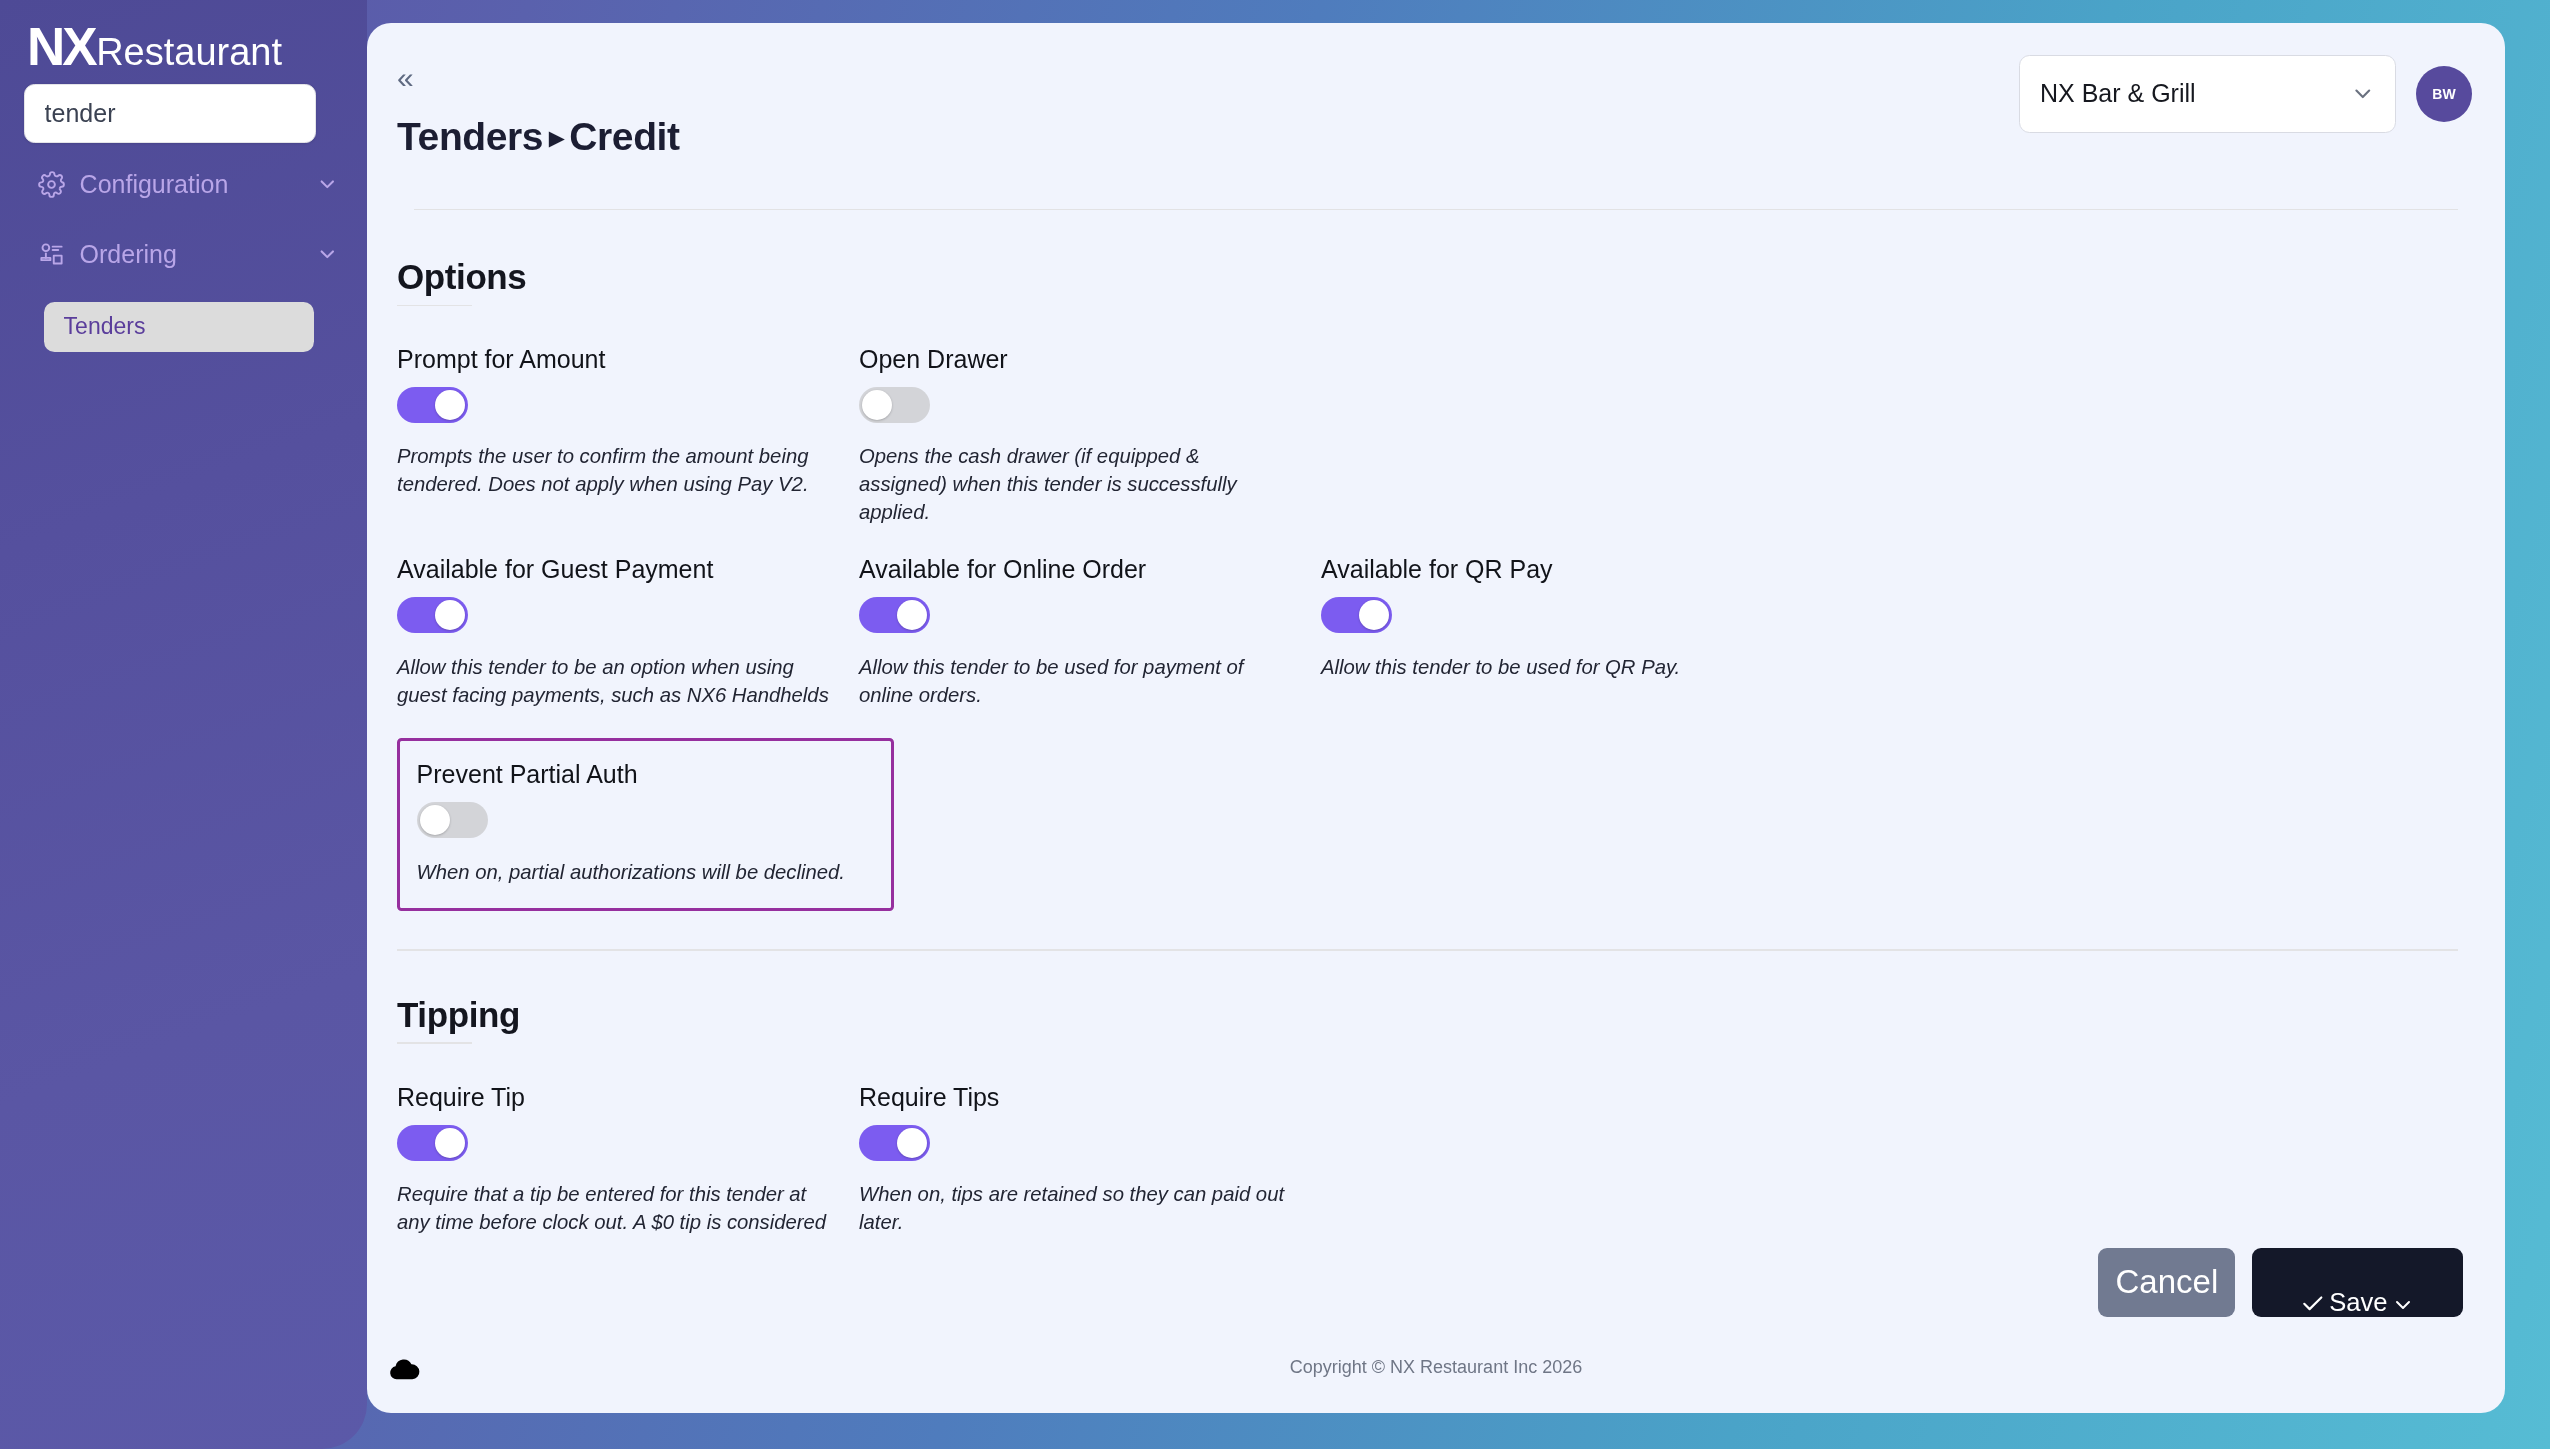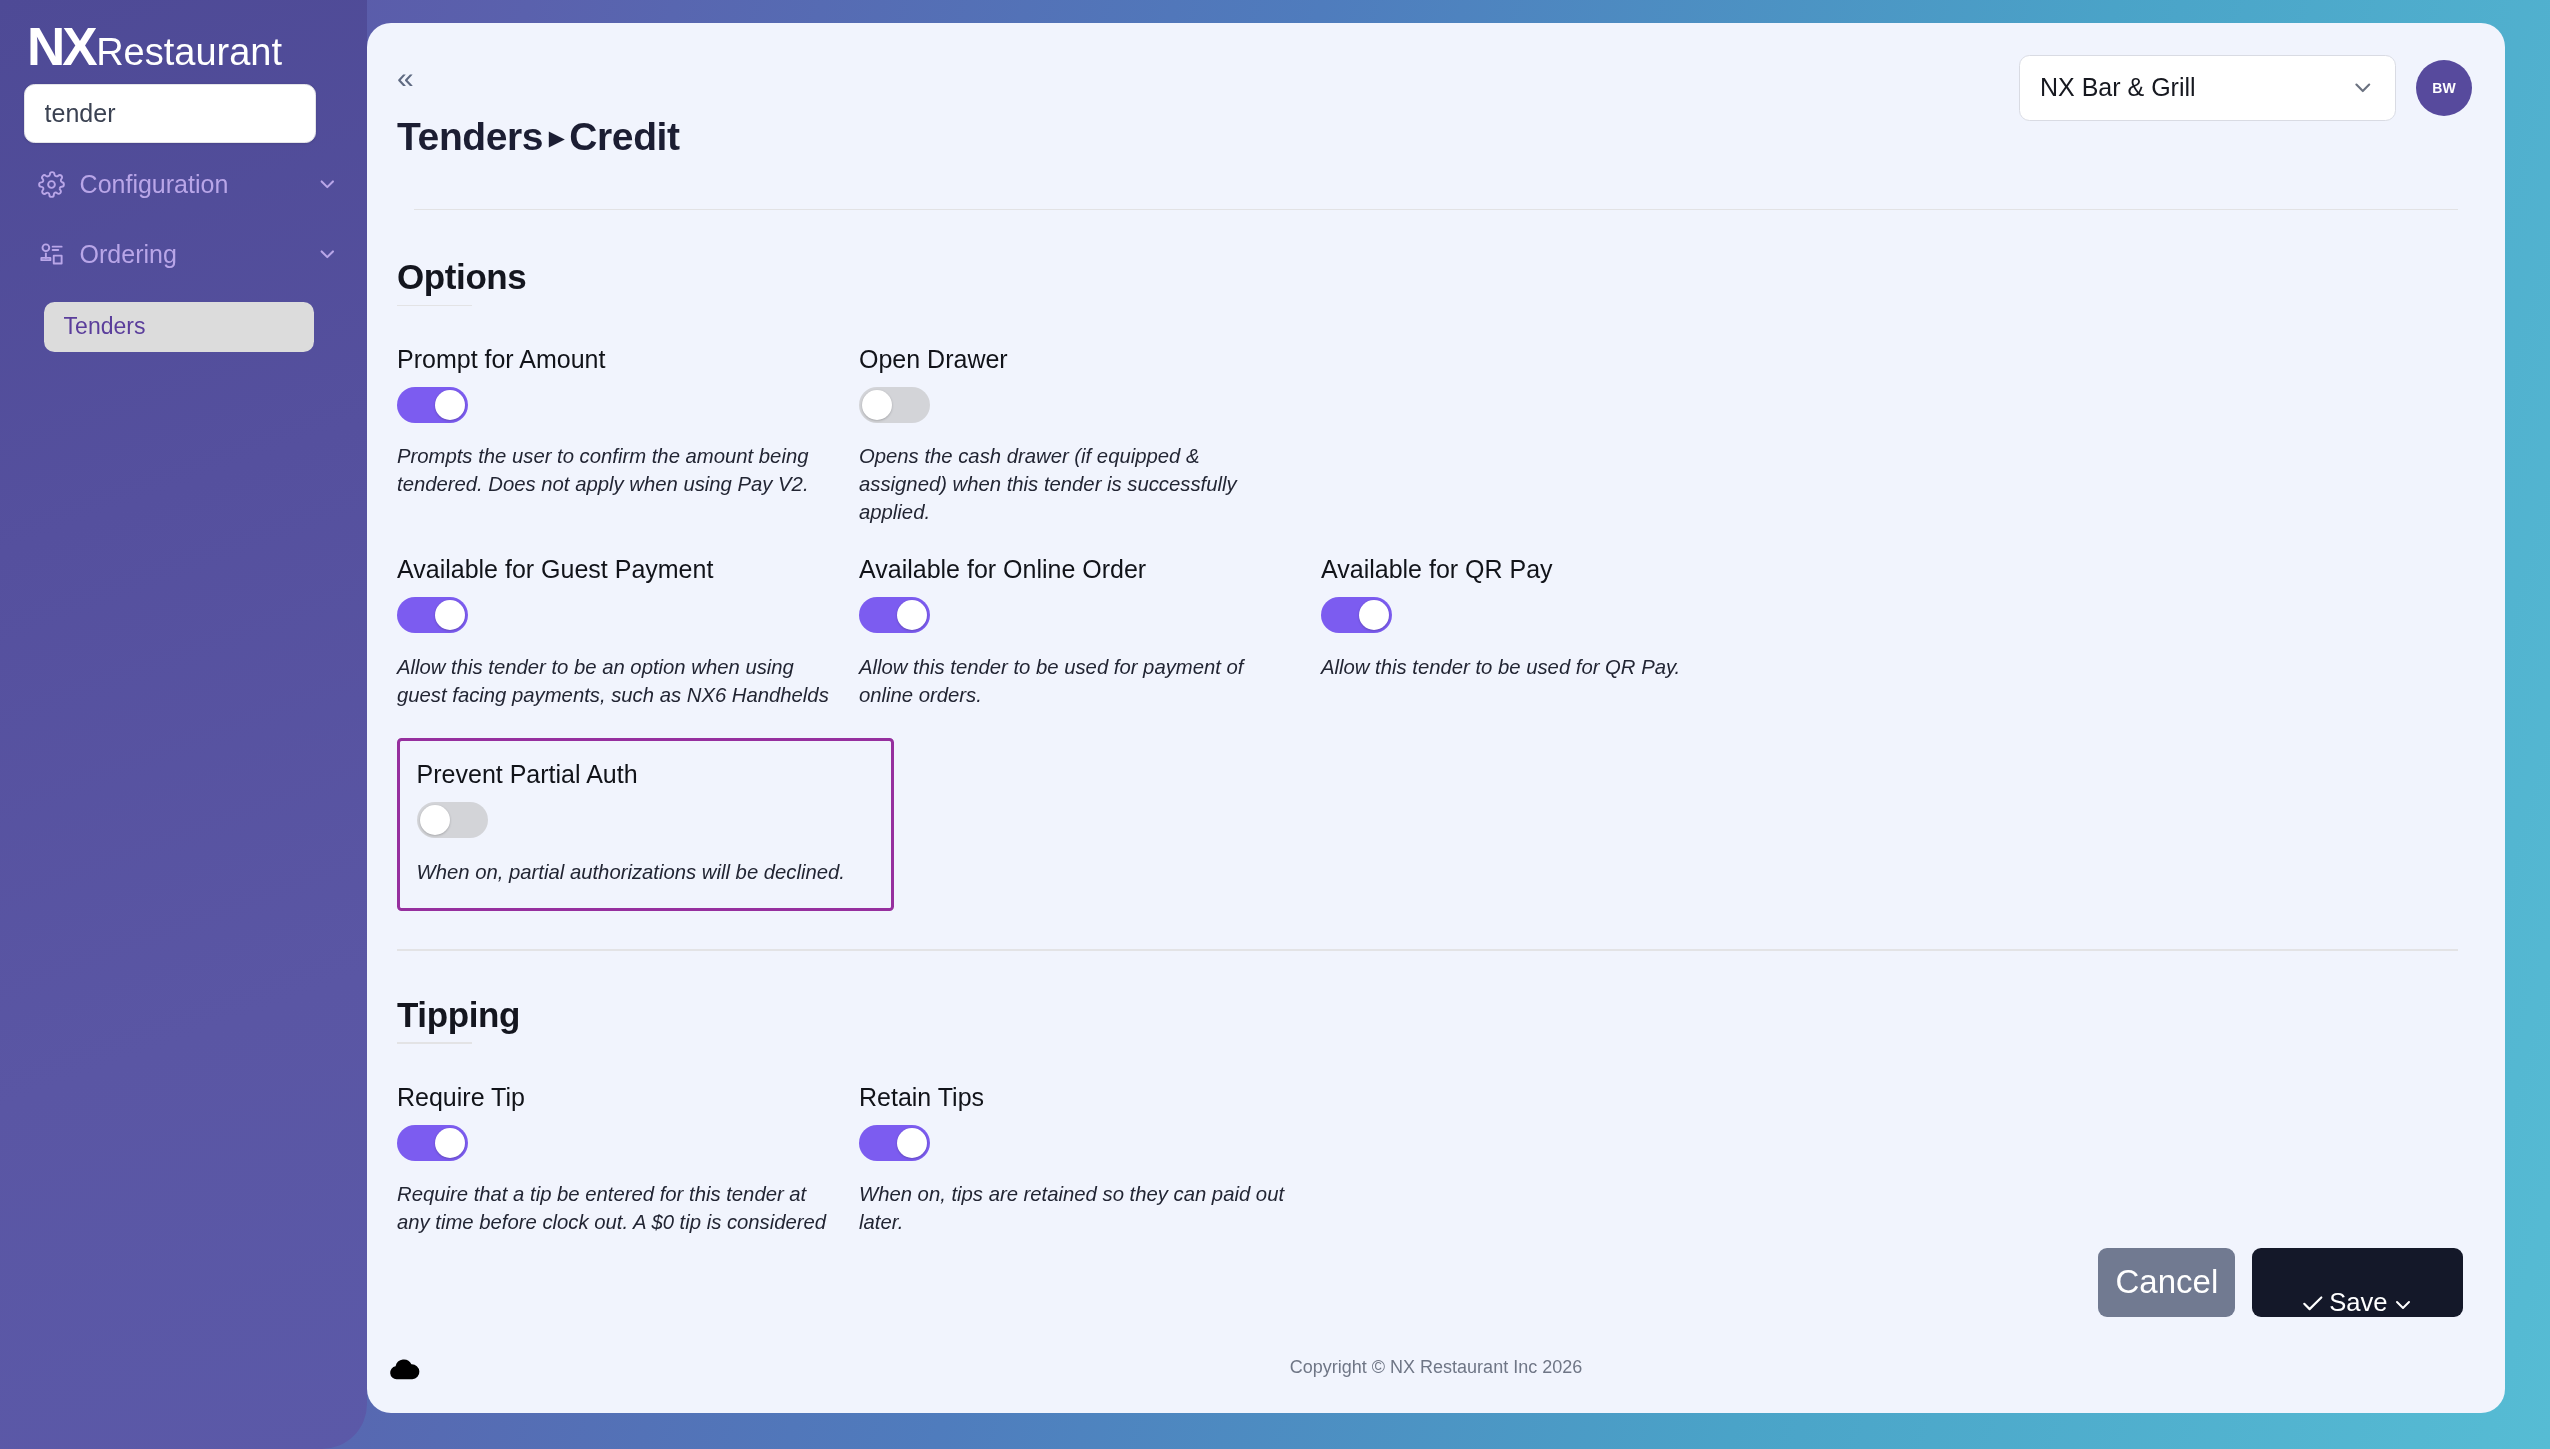--- a/index.html
+++ b/index.html
@@ -144,21 +144,21 @@
   .top-right {
     position: absolute;
     right: 33px;
     top: 32px;
     display: flex;
     align-items: center;
     gap: 19.6px;
   }
   .restaurant-select {
     width: 377px;
-    height: 66px;
+    height: 78px;
     background: #ffffff;
     border: 0.8px solid #d9dbe3;
     border-radius: 10.5px;
     display: flex;
     align-items: center;
     padding: 0 19.6px;
     cursor: pointer;
   }
   .restaurant-select .rs-label {
     flex: 1;
@@ -477,21 +477,21 @@
       <div class="opt-grid">
         <div class="opt-cell">
           <div class="opt-label">Require Tip</div>
           <div class="toggle on">
               <span class="knob"></span>
             </div>
           <div class="opt-desc">Require that a tip be entered for this tender at any time before clock out. A $0 tip is considered</div>
         </div>
 
         <div class="opt-cell">
-          <div class="opt-label">Retain Tips</div>
+          <div class="opt-label">Require Tips</div>
           <div class="toggle on">
               <span class="knob"></span>
             </div>
           <div class="opt-desc">When on, tips are retained so they can paid out later.</div>
         </div>
 
         <div class="opt-cell"></div>
       </div>
     </div>
 

